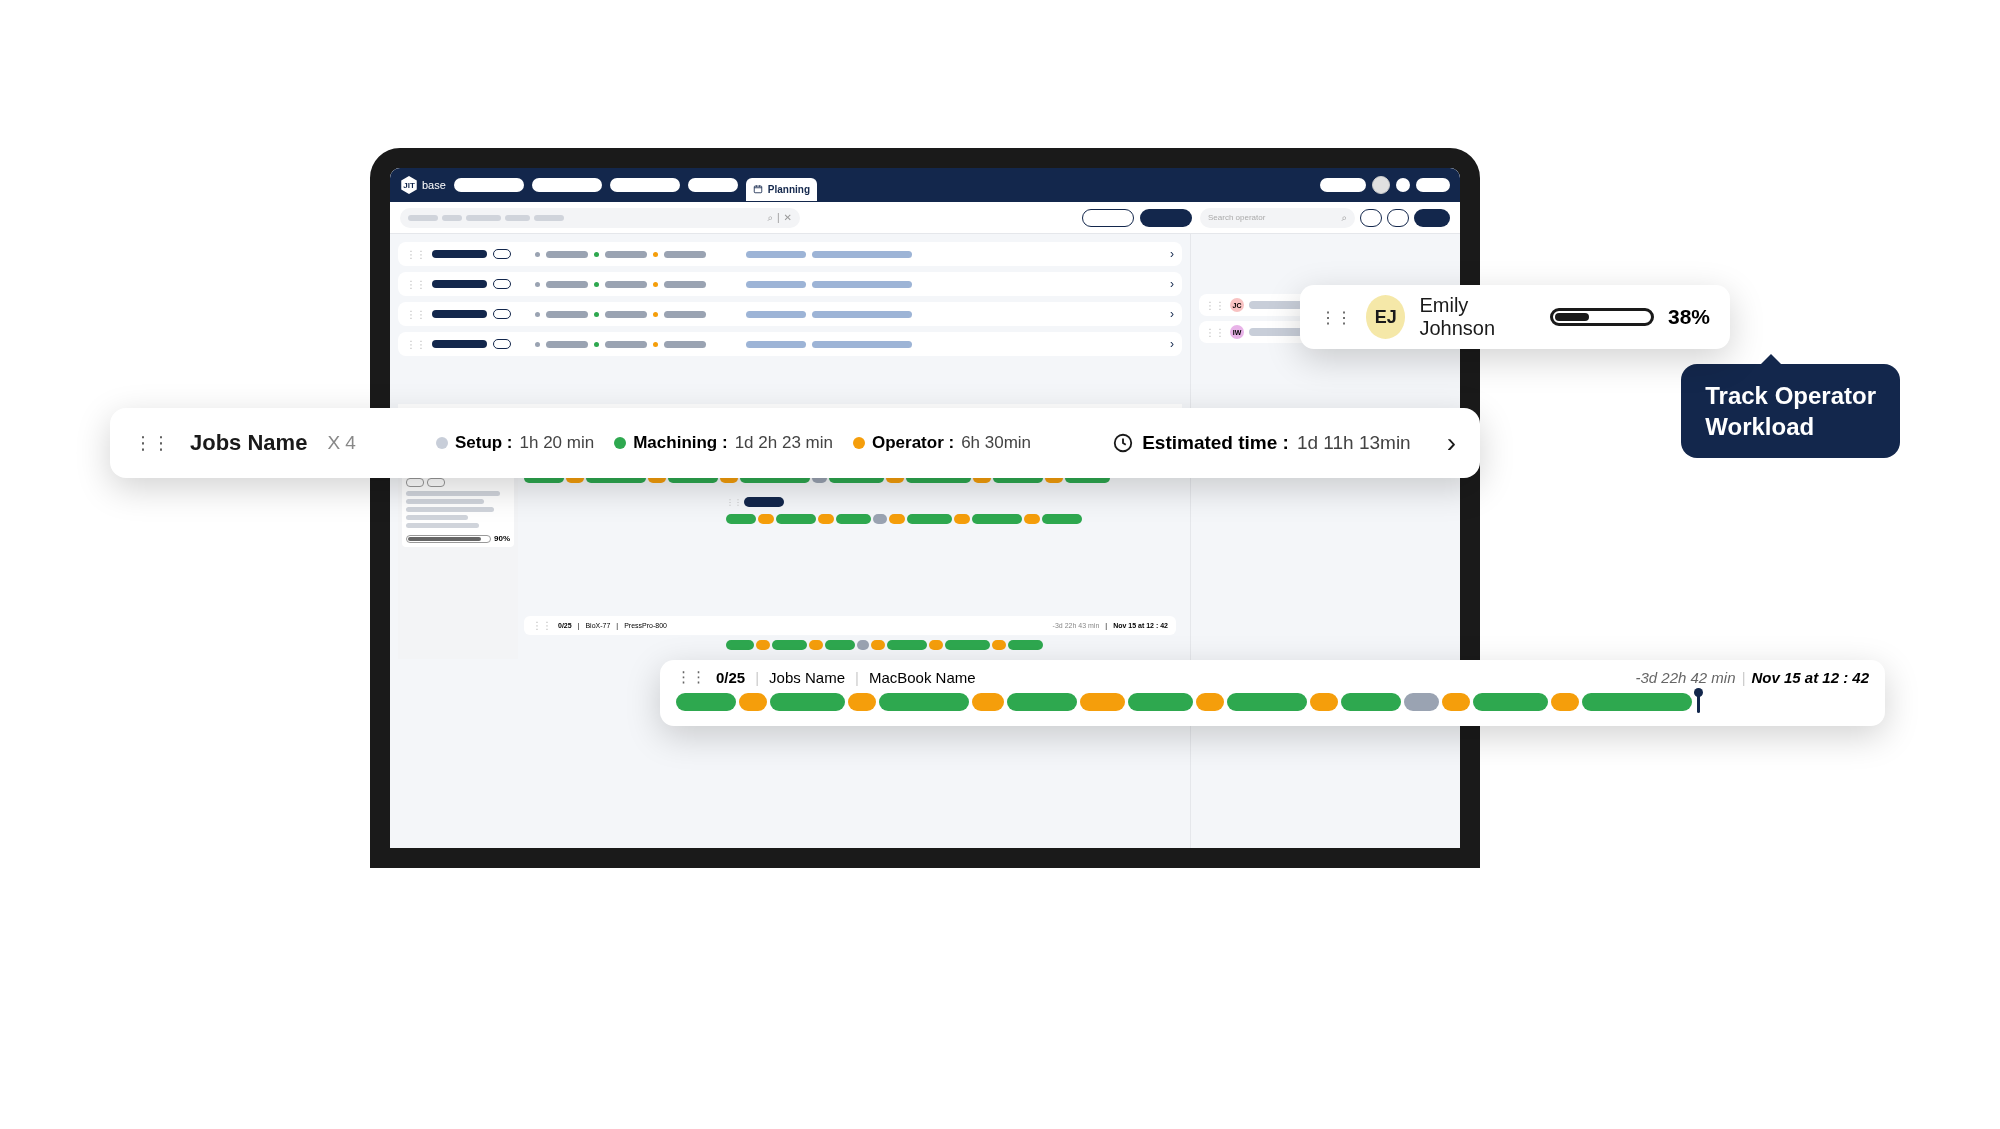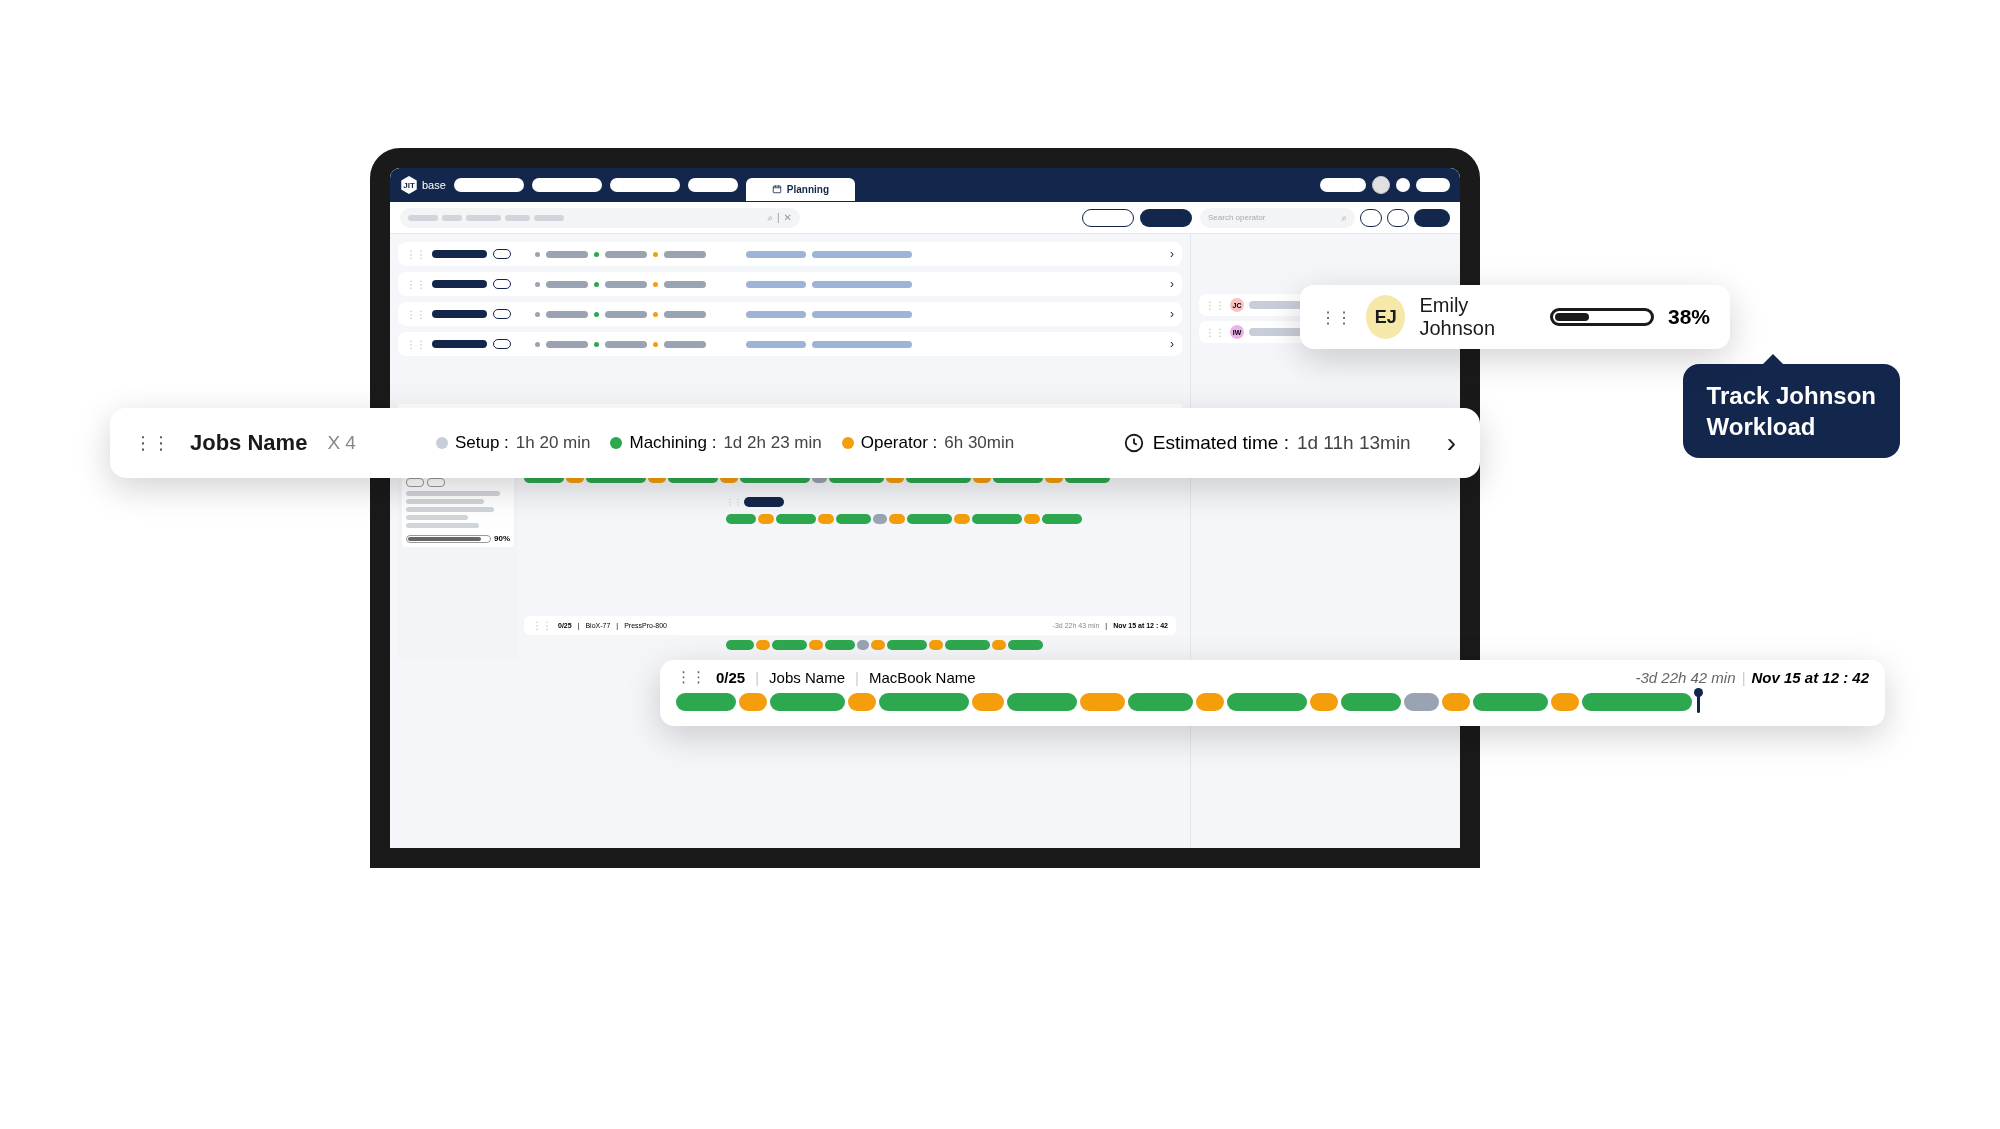--- a/index.html
+++ b/index.html
@@ -12,21 +12,21 @@
 .laptop-base::before { content: ""; position: absolute; left: 50%; top: 0; transform: translateX(-50%); width: 220px; height: 14px; background: #aaa; border-radius: 0 0 12px 12px; }
 .laptop-label { position: absolute; left: 50%; top: -26px; transform: translateX(-50%); color: #888; font-size: 15px; }
 
 
 .app { background: #f4f6f9; height: 100%; display: flex; flex-direction: column; }
 .header { background: #13274c; height: 34px; display: flex; align-items: center; padding: 0 10px; gap: 8px; }
 .logo { display: flex; align-items: center; gap: 4px; }
 .logo-hex { width: 18px; height: 18px; background: #fff; clip-path: polygon(50% 0, 93% 25%, 93% 75%, 50% 100%, 7% 75%, 7% 25%); display: flex; align-items: center; justify-content: center; color: #13274c; font-size: 8px; font-weight: 700; }
 .logo-text { color: #fff; font-size: 11px; font-weight: 300; }
 .nav-pill { background: #fff; height: 14px; border-radius: 7px; }
-.nav-tab-active { background: #fff; padding: 6px 26px; border-radius: 6px 6px 0 0; display: flex; align-items: center; gap: 5px; font-size: 10px; color: #13274c; font-weight: 600; margin-top: 8px; }
+.nav-tab-active { background: #fff; padding: 6px 7px; border-radius: 6px 6px 0 0; display: flex; align-items: center; gap: 5px; font-size: 10px; color: #13274c; font-weight: 600; margin-top: 8px; }
 .nav-tab-active svg { width: 10px; height: 10px; }
 .hdr-right { margin-left: auto; display: flex; align-items: center; gap: 6px; }
 .avatar-small { width: 18px; height: 18px; border-radius: 50%; background: #e0e0e0; border: 1px solid #ccc; }
 .dot-sm { width: 14px; height: 14px; border-radius: 50%; background: #fff; }
 
 
 .toolbar { background: #fff; height: 32px; display: flex; align-items: center; padding: 0 10px; gap: 8px; border-bottom: 1px solid #e5e7eb; }
 .search-box { flex: 0 0 400px; height: 20px; background: #f3f4f6; border-radius: 10px; display: flex; align-items: center; padding: 0 8px; gap: 6px; }
 .search-box .ph-bars { display: flex; gap: 4px; }
 .search-box .ph-bars span { height: 6px; background: #d0d4db; border-radius: 3px; }
@@ -89,21 +89,21 @@
 .track { height: 14px; display: flex; align-items: center; gap: 2px; margin-bottom: 3px; }
 .track .tseg { height: 10px; border-radius: 5px; }
 
 
 .overlay-job { position: absolute; left: 110px; top: 408px; width: 1370px; height: 70px; background: #fff; border-radius: 16px; box-shadow: 0 10px 35px rgba(0,0,0,0.18); display: flex; align-items: center; padding: 0 24px; gap: 20px; z-index: 50; }
 .oj-grip { font-size: 18px; color: #555; }
 .oj-title { font-size: 22px; font-weight: 700; color: #1a1a1a; }
 .oj-count { font-size: 19px; color: #888; font-weight: 500; }
 .oj-stat { display: flex; align-items: center; gap: 7px; font-size: 17px; }
 .oj-dot { width: 12px; height: 12px; border-radius: 50%; }
-.oj-lbl { font-weight: 400; }
+.oj-lbl { font-weight: 700; }
 .oj-val { color: #444; }
 .oj-est { display: flex; align-items: center; gap: 8px; font-size: 19px; margin-left: auto; }
 .oj-est svg { width: 22px; height: 22px; }
 .oj-chev { font-size: 28px; color: #1a1a1a; margin-left: 16px; }
 
 .overlay-operator { position: absolute; right: 270px; top: 285px; width: 430px; height: 64px; background: #fff; border-radius: 14px; box-shadow: 0 10px 35px rgba(0,0,0,0.18); display: flex; align-items: center; padding: 0 20px; gap: 14px; z-index: 50; }
 .oo-av { width: 44px; height: 44px; border-radius: 50%; background: #f5e8a8; display: flex; align-items: center; justify-content: center; font-weight: 800; font-size: 18px; color: #1a1a1a; }
 .oo-name { font-size: 20px; color: #1a1a1a; }
 .oo-prog { width: 115px; height: 18px; border: 3px solid #1a1a1a; border-radius: 10px; position: relative; }
 .oo-prog .f { position: absolute; left: 2px; top: 2px; bottom: 2px; width: 35%; background: #1a1a1a; border-radius: 6px; }
@@ -471,21 +471,21 @@
   <span class="oj-grip" style="font-size:16px">⋮⋮</span>
   <div class="oo-av">EJ</div>
   <span class="oo-name">Emily Johnson</span>
   <div class="oo-prog">
       <div class="f"></div>
     </div>
   <span class="oo-pct">38%</span>
 </div>
 
 <div class="overlay-tooltip">
-  <div>Track Johnson</div>
+  <div>Track Operator</div>
   <div>Workload</div>
 </div>
 
 <div class="overlay-timeline">
   <div class="ot-hdr">
     <span class="ot-grip">⋮⋮</span>
     <span class="ot-count">0/25</span>
     <span class="ot-sep">|</span>
     <span>Jobs Name</span>
     <span class="ot-sep">|</span>

